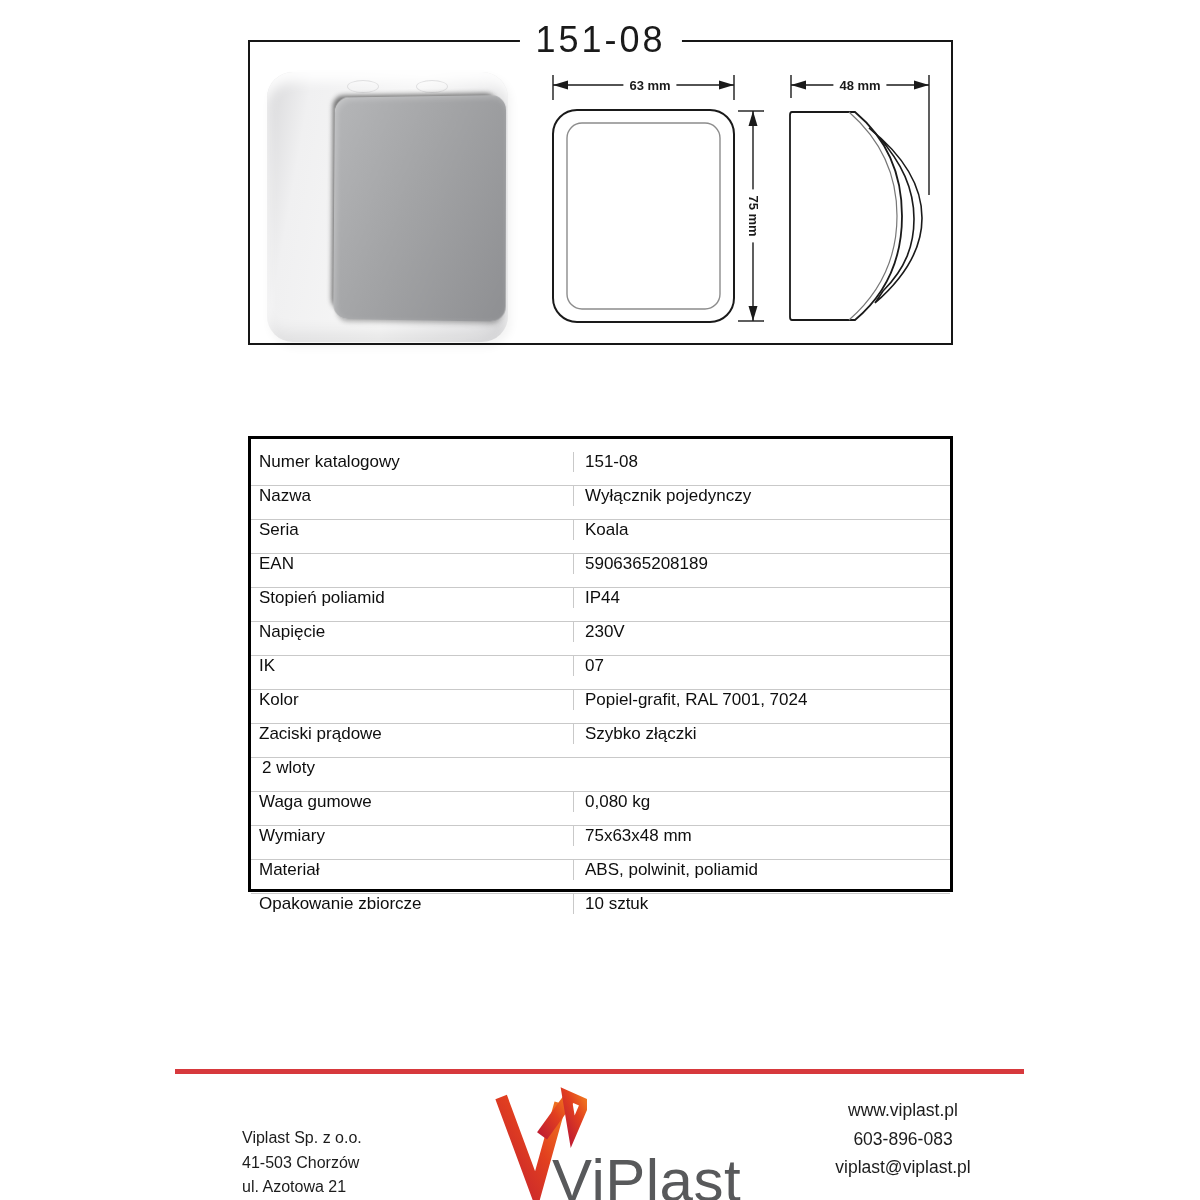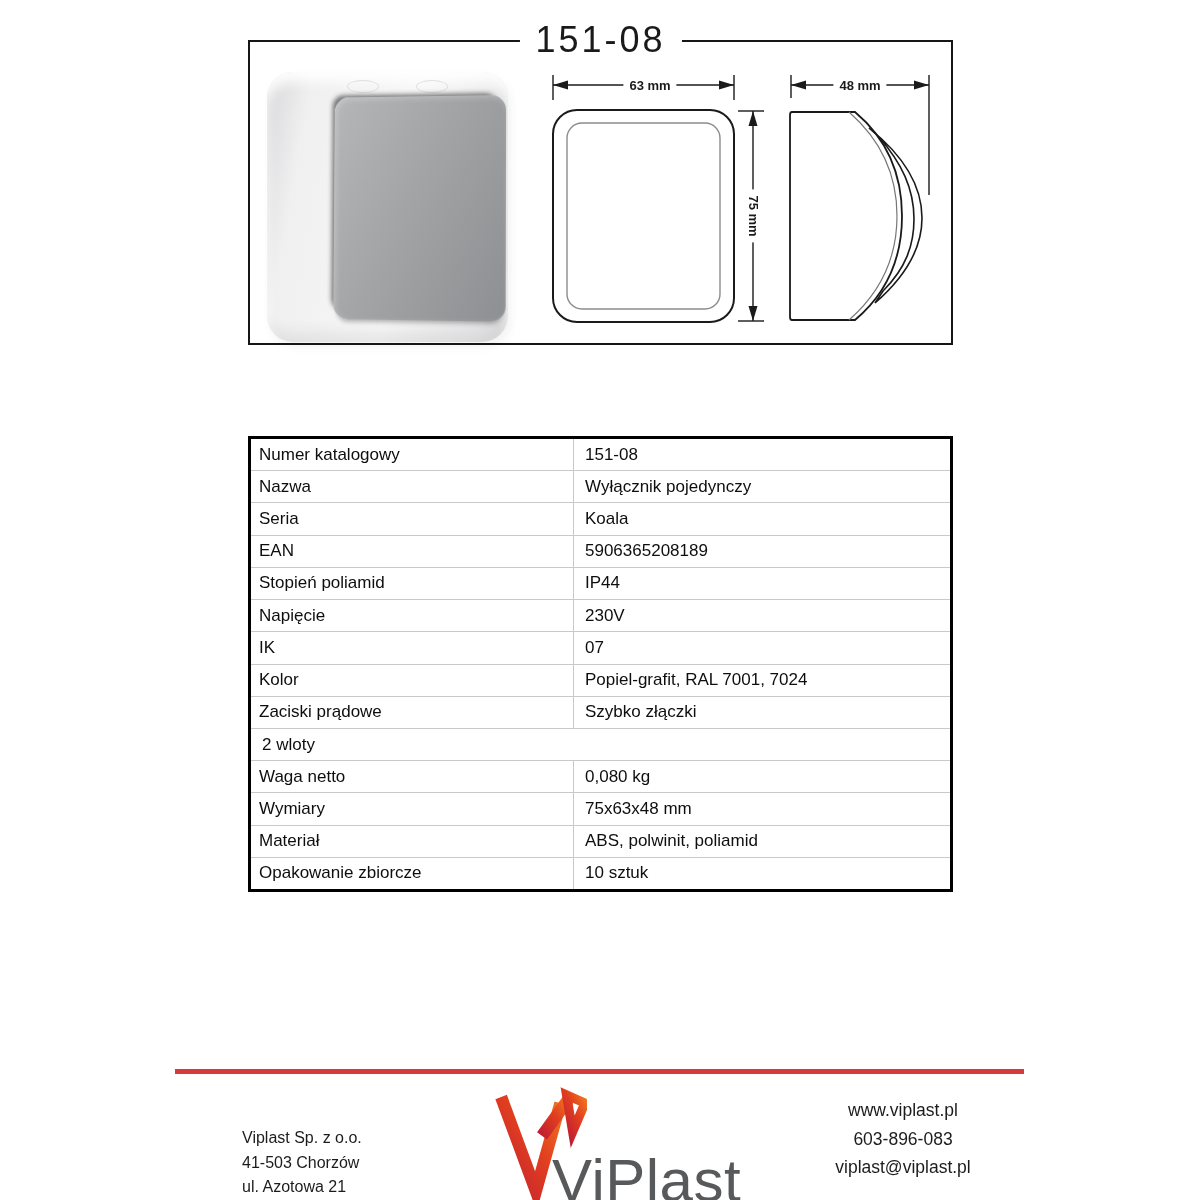--- a/index.html
+++ b/index.html
@@ -47,21 +47,21 @@
     font-weight:700;color:#1a1a1a;white-space:nowrap;
   }
   .dim-h{top:15px;transform:translate(-50%,-50%);}
   .dim-v{transform:translate(-50%,-50%) rotate(90deg);}
   
   .spec-table{
     position:absolute;left:248px;top:436px;width:705px;height:456px;
     border:3px solid #000;box-sizing:border-box;background:#fff;
     display:flex;flex-direction:column;
   }
-  .spec-row{flex:1;display:flex;box-sizing:border-box;}
+  .spec-row{flex:1;display:flex;box-sizing:border-box;margin-top:13px;}
   .spec-row + .spec-row{border-top:1px solid #c9c9c9;}
   .spec-label{
     width:323px;box-sizing:border-box;border-right:1px solid #c9c9c9;
     padding-left:8px;display:flex;align-items:center;font-size:17px;color:#0e0e0e;
   }
   .spec-value{flex:1;padding-left:11px;display:flex;align-items:center;font-size:17px;color:#0e0e0e;}
   
   .footer-line{position:absolute;left:175px;top:1069px;width:849px;height:5px;background:#d7393d;}
   .footer-left{position:absolute;left:242px;top:1094px;font-size:16px;line-height:24.5px;color:#1c1c1c;margin-top:32px;}
   .footer-right{position:absolute;left:788px;top:1096px;width:230px;text-align:center;font-size:17.5px;line-height:28.5px;color:#1c1c1c;}
@@ -158,21 +158,21 @@
     <div class="spec-value">Popiel-grafit, RAL 7001, 7024</div>
   </div>
   <div class="spec-row">
     <div class="spec-label">Zaciski prądowe</div>
     <div class="spec-value">Szybko złączki</div>
   </div>
   <div class="spec-row">
     <div class="spec-value">2 wloty</div>
   </div>
   <div class="spec-row">
-    <div class="spec-label">Waga netto</div>
+    <div class="spec-label">Waga gumowe</div>
     <div class="spec-value">0,080 kg</div>
   </div>
   <div class="spec-row">
     <div class="spec-label">Wymiary</div>
     <div class="spec-value">75x63x48 mm</div>
   </div>
   <div class="spec-row">
     <div class="spec-label">Materiał</div>
     <div class="spec-value">ABS, polwinit, poliamid</div>
   </div>

